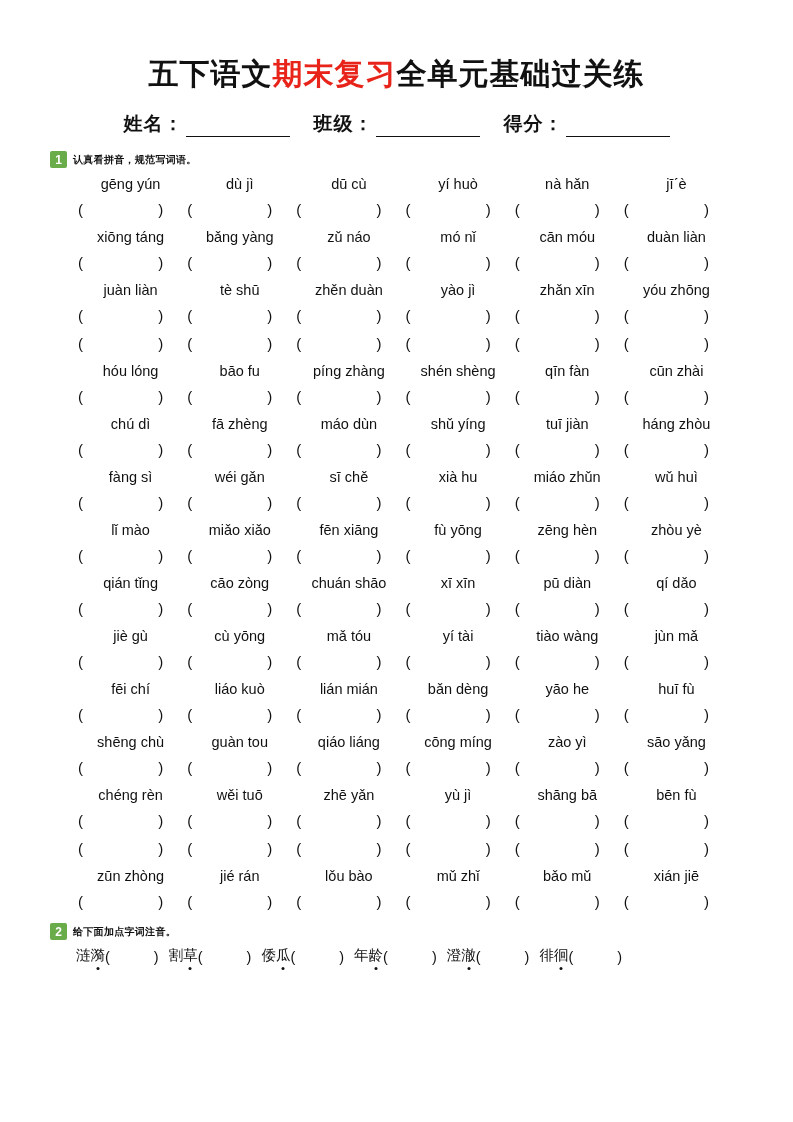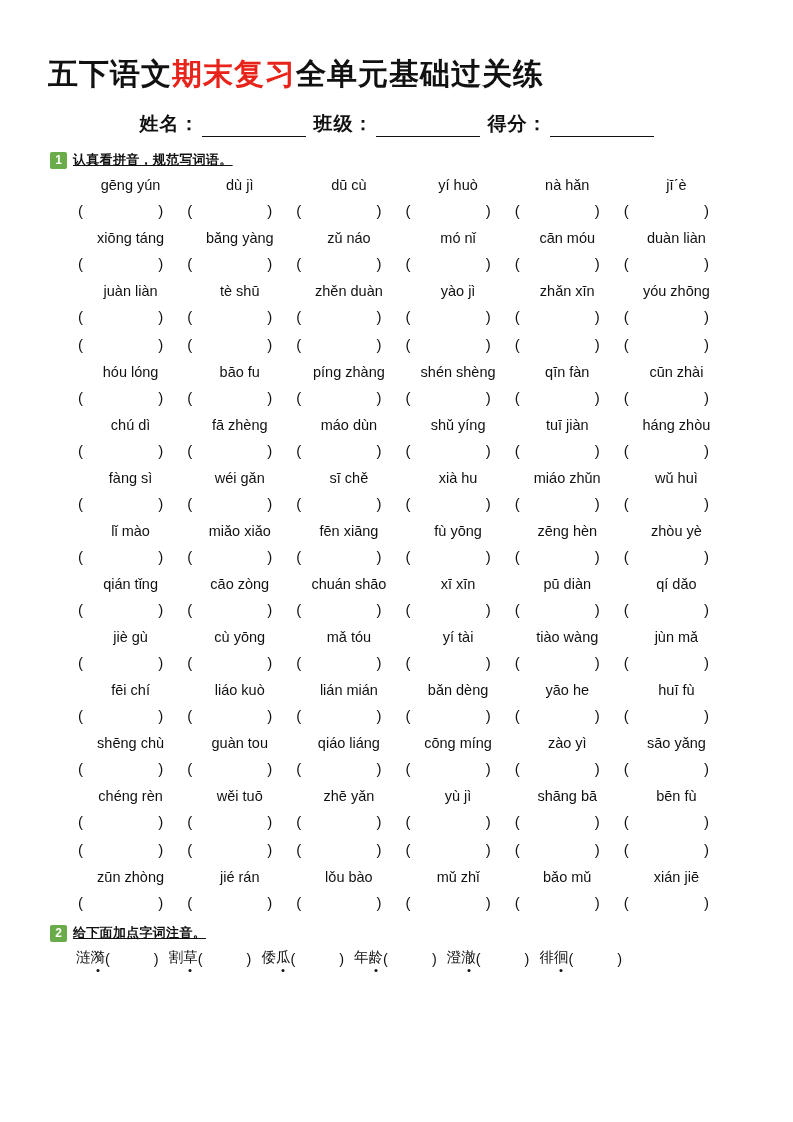--- a/index.html
+++ b/index.html
@@ -16,37 +16,37 @@
   }
   .page {
     position: relative;
     width: 793px;
     height: 1122px;
     box-sizing: border-box;
     padding: 40px 48px 0 48px;
   }
   
   .title {
-    text-align: left;
+    text-align: center;
     font-size: 30px;
     font-weight: bold;
     letter-spacing: 1px;
     margin-top: 14px;
     margin-bottom: 16px;
     white-space: nowrap;
   }
   .title .red {
     color: #e8231a;
   }
   
   .info-line {
     display: flex;
     justify-content: center;
     align-items: flex-end;
-    gap: 8px;
+    gap: 24px;
     font-size: 19px;
     font-weight: bold;
     margin-bottom: 14px;
   }
   .info-item {
     display: flex;
     align-items: flex-end;
     white-space: nowrap;
   }
   .info-label {
@@ -73,24 +73,23 @@
     width: 17px;
     height: 17px;
     background: #6aab4a;
     color: #ffffff;
     font-size: 12px;
     font-weight: bold;
     border-radius: 2px;
     flex: 0 0 auto;
   }
   .section-title {
-    font-size: 13px;
+    font-size: 10px;
     font-weight: bold;
     letter-spacing: 0.3px;
-    text-decoration: underline;
   }
   
   .pinyin-block {
     margin-top: 2px;
     padding: 0 14px 0 28px;
   }
   .pinyin-row {
     display: grid;
     grid-template-columns: repeat(6, 1fr);
     align-items: end;

